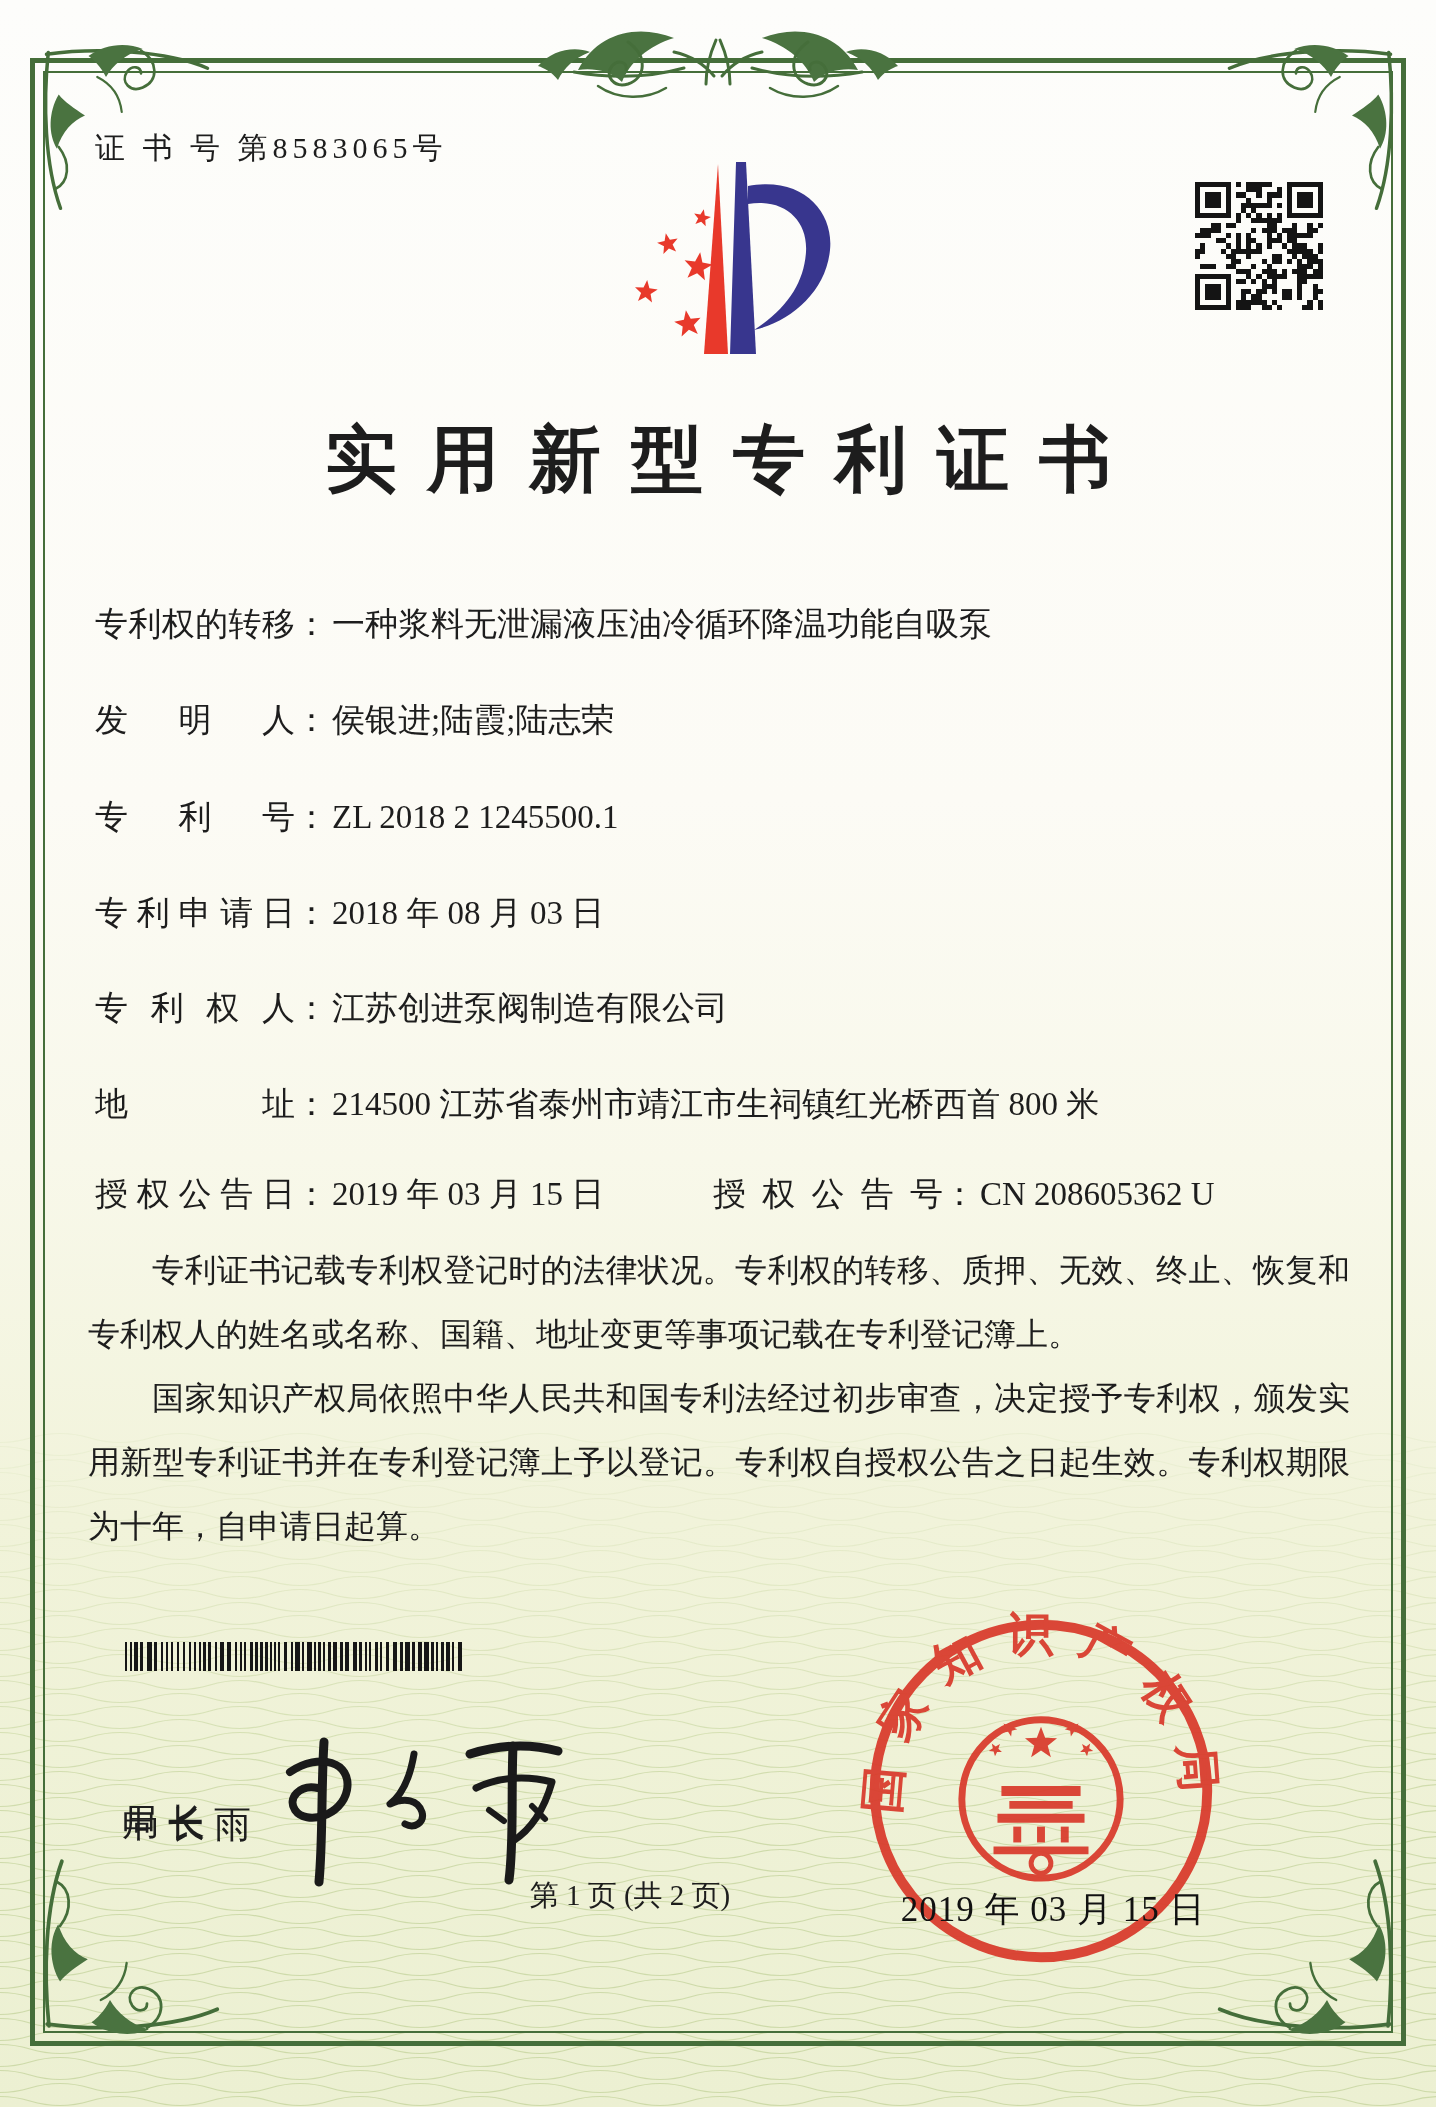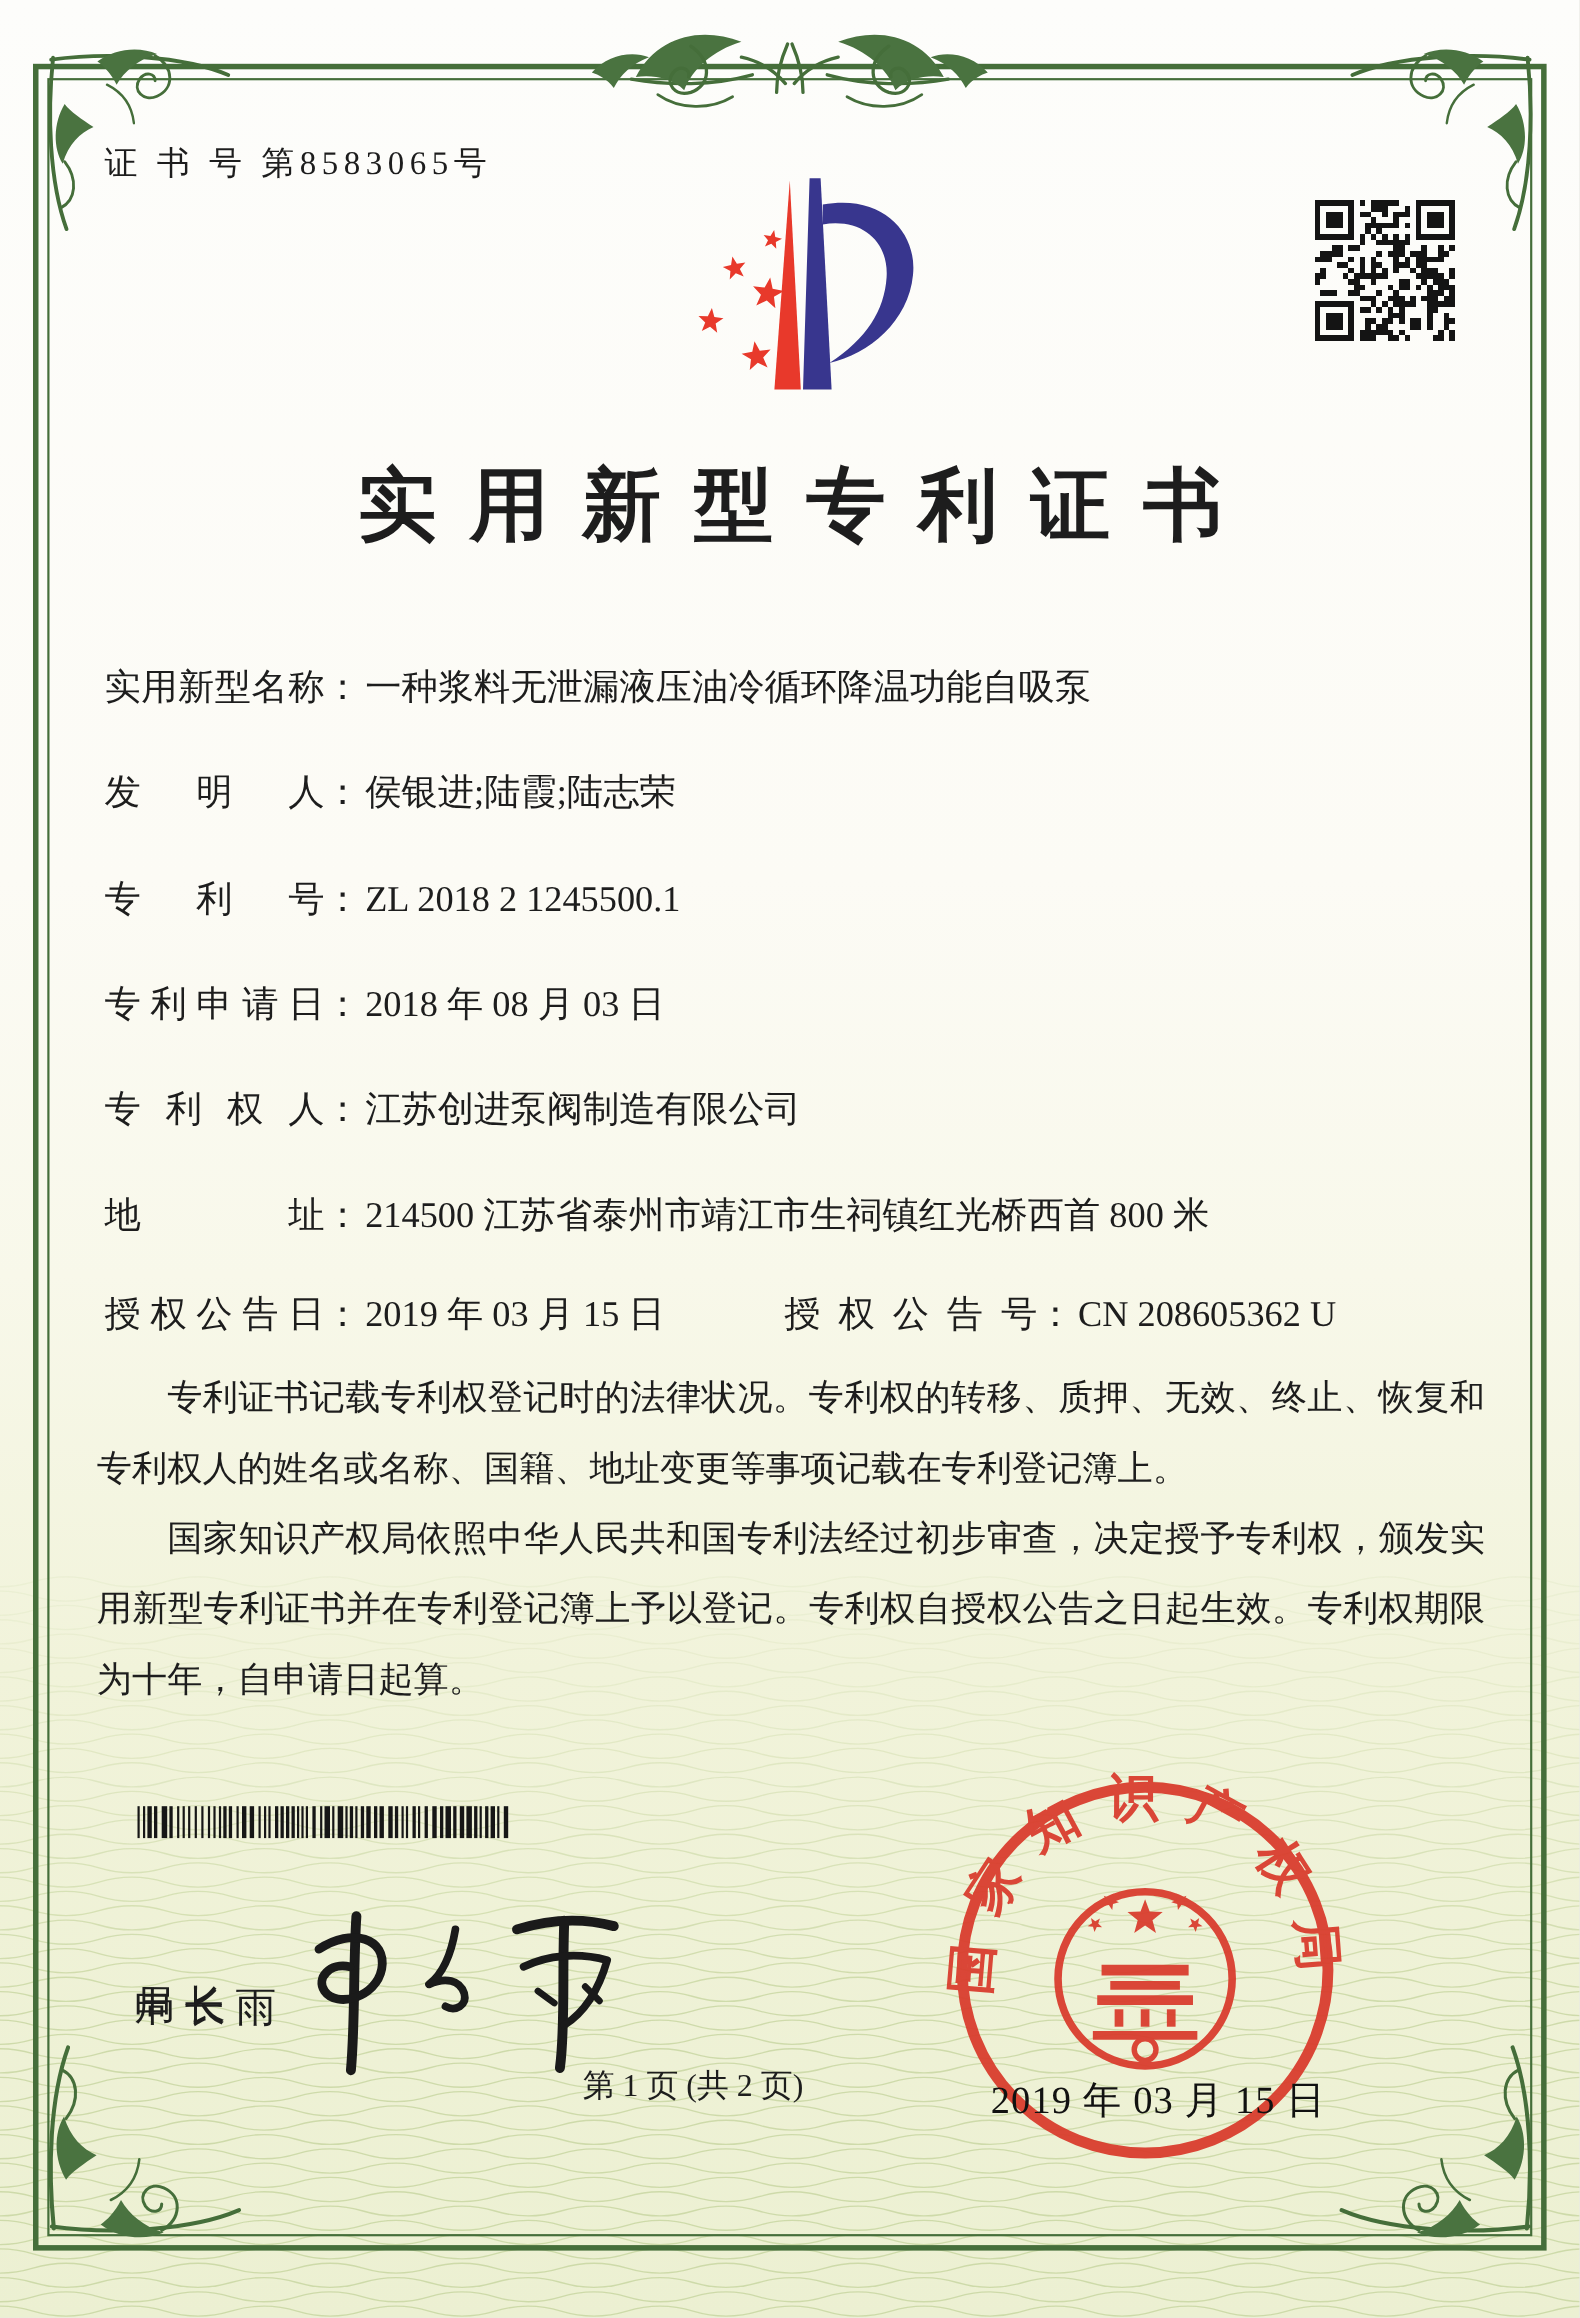--- a/index.html
+++ b/index.html
@@ -463,21 +463,21 @@
         <rect x="18" y="26" width="1" height="1"></rect>
         <rect x="23" y="26" width="1" height="1"></rect>
         <rect x="24" y="26" width="1" height="1"></rect>
         <rect x="26" y="26" width="1" height="1"></rect>
       </svg>
   </div>
 
   <div class="title">实用新型专利证书</div>
 
   <div class="frow" style="top:602px">
-    <span class="flabel">实用新型名称</span><span>：</span><span class="fvalue">一种浆料无泄漏液压油冷循环降温功能自吸泵</span>
+    <span class="flabel">专利权的转移</span><span>：</span><span class="fvalue">一种浆料无泄漏液压油冷循环降温功能自吸泵</span>
   </div>
   <div class="frow" style="top:698px">
     <span class="flabel">发明人</span><span>：</span><span class="fvalue">侯银进;陆霞;陆志荣</span>
   </div>
   <div class="frow" style="top:795px">
     <span class="flabel">专利号</span><span>：</span><span class="fvalue">ZL 2018 2 1245500.1</span>
   </div>
   <div class="frow" style="top:891px">
     <span class="flabel">专利申请日</span><span>：</span><span class="fvalue">2018 年 08 月 03 日</span>
   </div>

